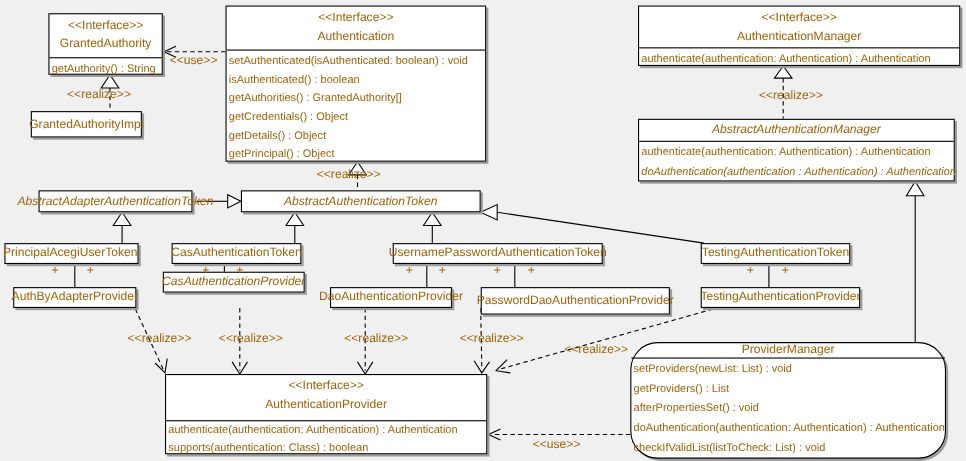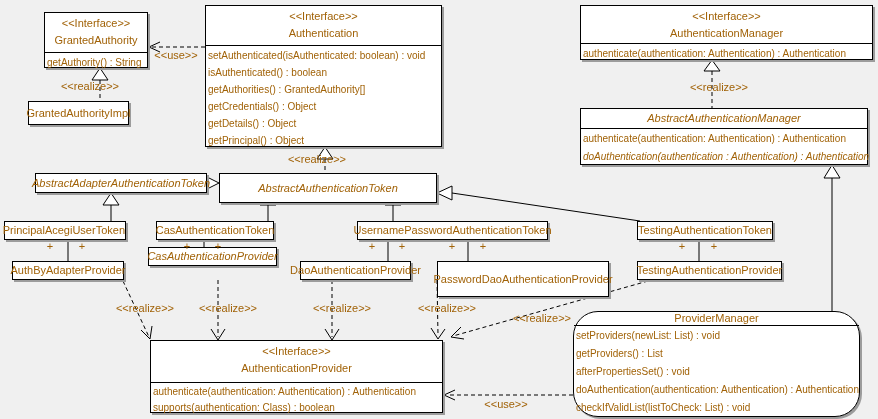--- a/index.html
+++ b/index.html
@@ -33,30 +33,30 @@
   #granted-authority{left:44px;top:12px;width:104px;height:56px;}
   #granted-authority .hdr{height:37px;}
   #granted-authority-impl{left:28px;top:101px;width:101px;height:24px;}
   #authentication{left:205px;top:5px;width:237px;height:142px;}
   #authentication .hdr{height:37px;}
   #authentication-manager{left:580px;top:5px;width:293px;height:55px;}
   #authentication-manager .hdr{height:35px;}
   #authentication-manager .m{line-height:18px;}
   #abstract-authentication-manager{left:580px;top:108px;width:288px;height:57px;}
   #abstract-authentication-manager .m{line-height:18px;}
-  #abstract-adapter-authentication-token{left:3px;top:173px;width:172px;height:20px;margin-left:32px;}
-  #abstract-authentication-token{left:219px;top:173px;width:218px;height:30px;}
+  #abstract-adapter-authentication-token{left:3px;top:173px;width:140px;height:20px;margin-left:32px;}
+  #abstract-authentication-token{left:219px;top:173px;width:218px;height:20px;}
   #principal-acegi-user-token{left:4px;top:221px;width:122px;height:19px;justify-content:flex-end;}
   #cas-authentication-token{left:156px;top:221px;width:118px;height:19px;}
   #username-password-authentication-token{left:357px;top:221px;width:191px;height:19px;}
   #testing-authentication-token{left:637px;top:221px;width:136px;height:19px;}
   #auth-by-adapter-provider{left:12px;top:261px;width:112px;height:19px;}
   #cas-authentication-provider{left:148px;top:247px;width:129px;height:19px;font-style:italic;}
   #dao-authentication-provider{left:300px;top:261px;width:111px;height:19px;}
-  #password-dao-authentication-provider{left:437px;top:261px;width:172px;height:36px;align-items:center;}
+  #password-dao-authentication-provider{left:437px;top:261px;width:172px;height:25px;align-items:center;}
   #testing-authentication-provider{left:637px;top:261px;width:145px;height:19px;}
   #authentication-provider{left:150px;top:340px;width:293px;height:73px;}
   #authentication-provider .hdr{height:39px;padding-top:2px;}
   #authentication-provider .m{line-height:16px;}
   #provider-manager{left:573px;top:311px;width:287px;height:106px;border-radius:25px;}
   #provider-manager .hdr{height:13px;}
   #provider-manager .hdr .cname{line-height:13px;font-size:11px;}
   #provider-manager .m{line-height:18px;}
 </style>
 </head>

